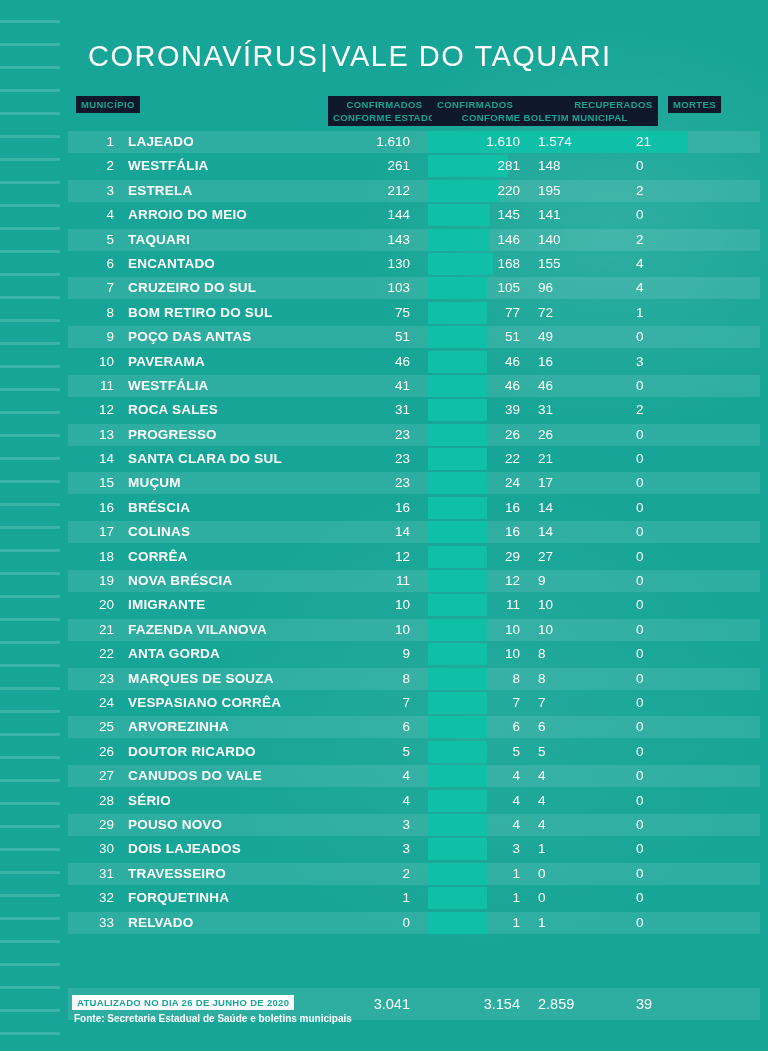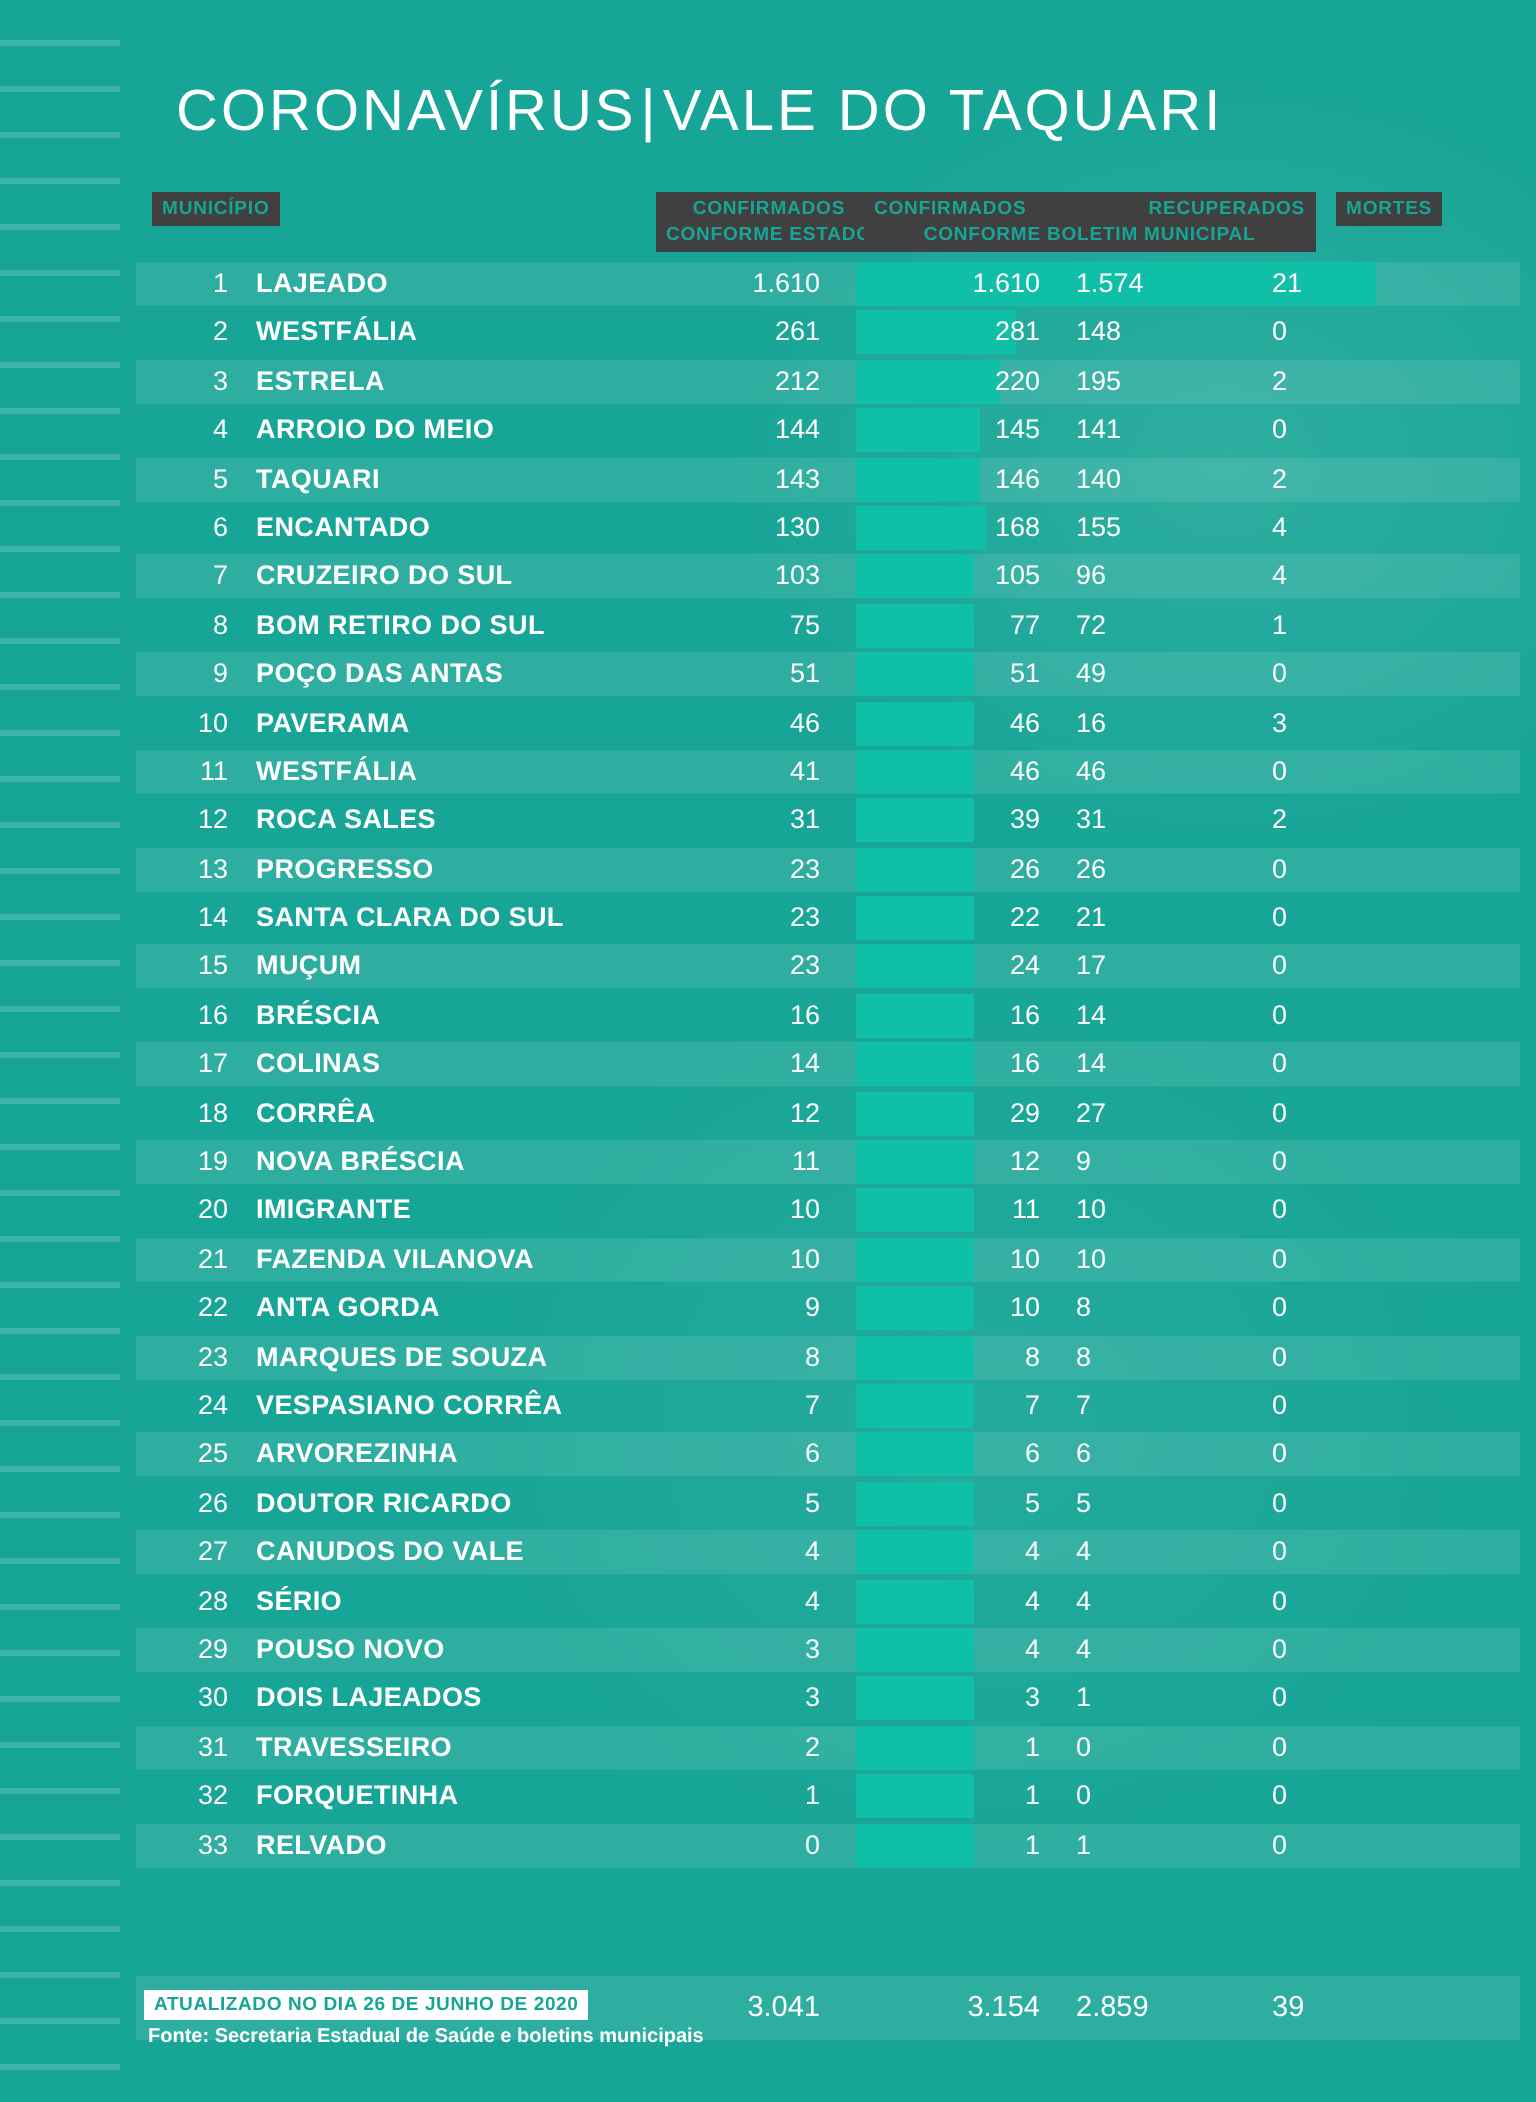--- a/index.html
+++ b/index.html
@@ -67,21 +67,21 @@
     color: #ffffff;
   }
   
   .colhead {
     position: absolute;
     left: 60px; top: 92px; right: 0;
     height: 36px;
   }
   .chip {
     position: absolute;
-    background: #404040;
+    background: #0f172a;
     color: #16a596;
     font-size: 9.5px;
     font-weight: bold;
     letter-spacing: 0.4px;
     line-height: 13px;
     padding: 2px 5px 2px 5px;
     white-space: nowrap;
   }
   .chip.municipio { left: 16px; top: 4px; }
   .chip.conf-estado { left: 268px; top: 4px; text-align: center; }

